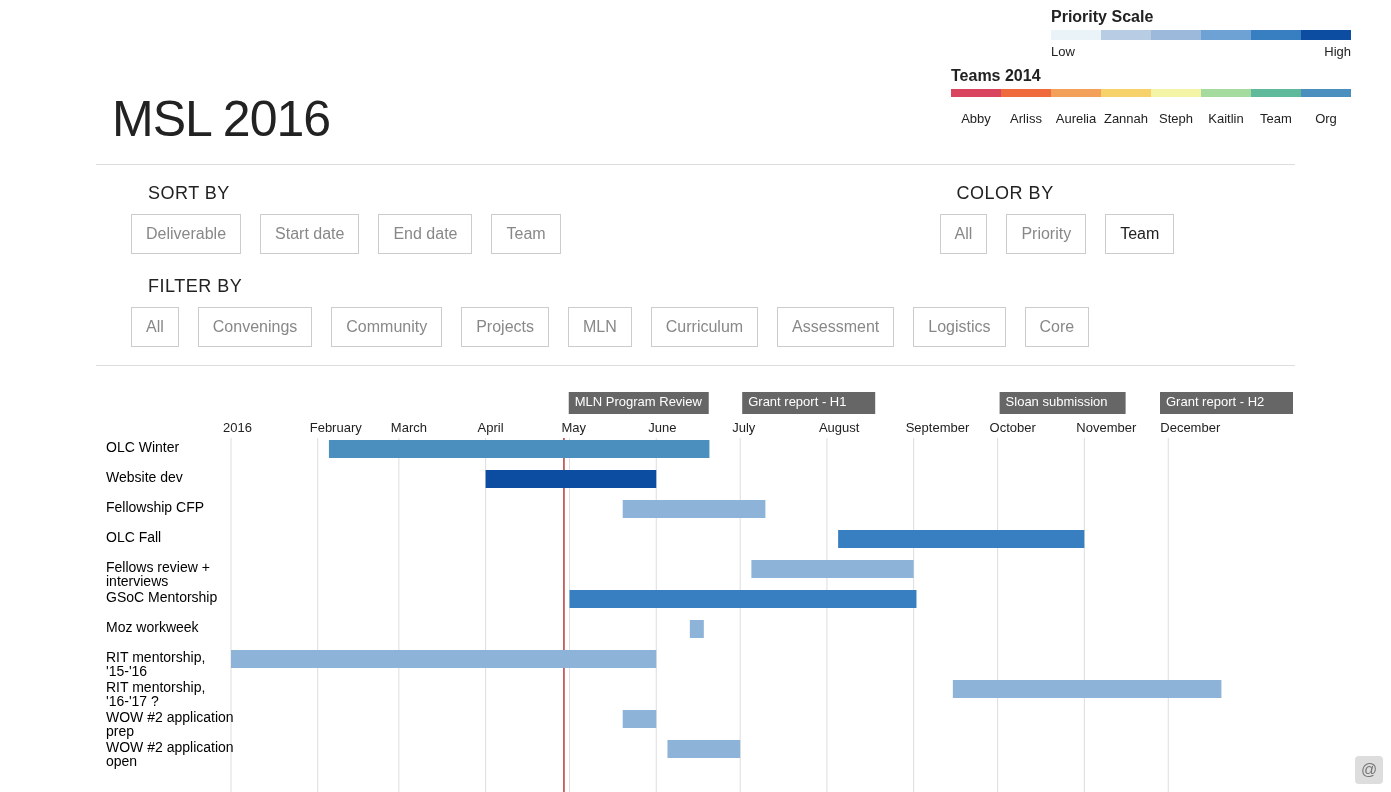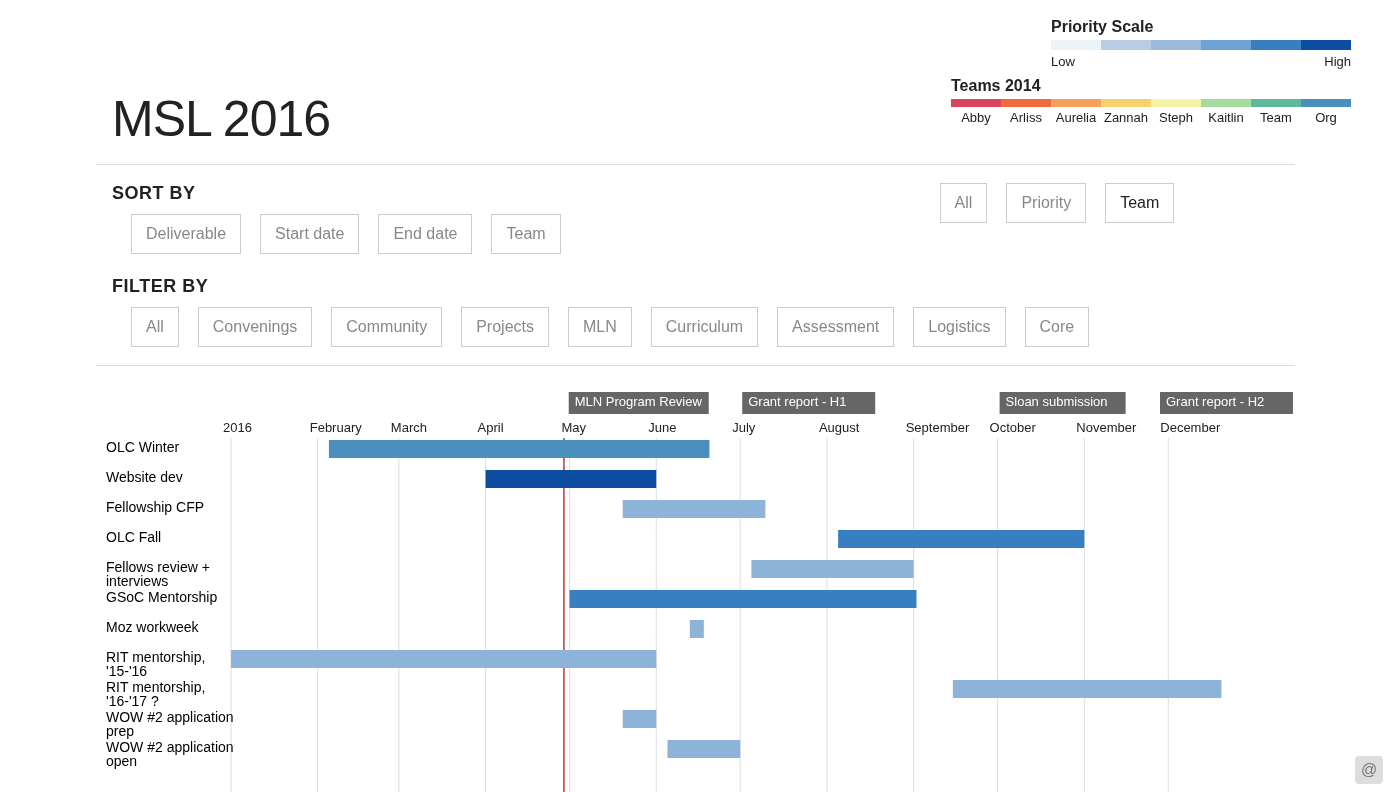--- a/index.html
+++ b/index.html
@@ -23,35 +23,35 @@
     width: 50px; height: 10px;
   }
   .legend-labels {
     display: flex; justify-content: space-between; font-size: 13px;
     margin-top: 4px;
     width: 300px;
   }
   .teams-row { display: flex; }
   .team-col { display: flex; flex-direction: column; align-items: center; }
   .team-swatch { width: 50px; height: 8px; }
-  .team-label { font-size: 13px; margin-top: 3px; }
+  .team-label { font-size: 13px; margin-top: 14px; }
 
   .main {
     margin: 0 96px;
   }
   h1.page-title {
     font-size: 50px; font-weight: 400; margin: 90px 0 16px 16px;
     letter-spacing: -1px;
   }
   .hr { border-top: 1px solid #ddd; margin-bottom: 18px;}
   .controls { display: flex; gap: 360px; margin-left: 16px;}
   .control-group {}
   .control-label {
-    font-size: 18px; font-weight: 700; letter-spacing: 0.5px;
-    text-transform: uppercase; margin-bottom: 10px;
+    font-size: 18px; font-weight: 400; letter-spacing: 0.5px;
+    text-transform: uppercase; margin-bottom: 10px; margin-left: 36px;
   }
   .btn-group { display: flex; margin-left: 20px; gap: 20px;}
   .btn {
     border: 1px solid #ccc;
     padding: 10px 14px;
     font-size: 16px;
     color: #888;
     background: #fff;
     cursor: pointer;
     margin-left: -1px;
@@ -84,21 +84,21 @@
     display:flex; align-items:center; justify-content:center;
     color:#777; font-size:16px;
   }
 </style>
 </head>
 <body>
 
 <div class="page">
   <div class="header-legends">
     <div class="legend-block">
-      <div class="legend-title" style="margin-left:100px;margin-top:10px;">Priority Scale</div>
+      <div class="legend-title" style="margin-left:100px;">Priority Scale</div>
       <div id="priority-swatches" class="legend-row" style="margin-left:100px;">
           <div class="swatch" style="background: rgb(234, 243, 248);"></div>
           <div class="swatch" style="background: rgb(184, 204, 228);"></div>
           <div class="swatch" style="background: rgb(156, 184, 219);"></div>
           <div class="swatch" style="background: rgb(111, 162, 212);"></div>
           <div class="swatch" style="background: rgb(55, 127, 192);"></div>
           <div class="swatch" style="background: rgb(12, 77, 162);"></div>
         </div>
       <div class="legend-labels" style="margin-left:100px;justify-content:space-between;">
         <span>Low</span>
@@ -152,20 +152,21 @@
       <div class="control-group">
         <div class="control-label">SORT BY</div>
         <div class="btn-group" id="sort-buttons">
             <div class="btn">Deliverable</div>
             <div class="btn">Start date</div>
             <div class="btn">End date</div>
             <div class="btn">Team</div>
           </div>
       </div>
       <div class="control-group">
+        <div class="control-label">COLOR BY</div>
         <div class="btn-group" id="color-buttons">
             <div class="btn">All</div>
             <div class="btn">Priority</div>
             <div class="btn active">Team</div>
           </div>
       </div>
     </div>
 
     <div class="filter-group">
       <div class="control-label">FILTER BY</div>

